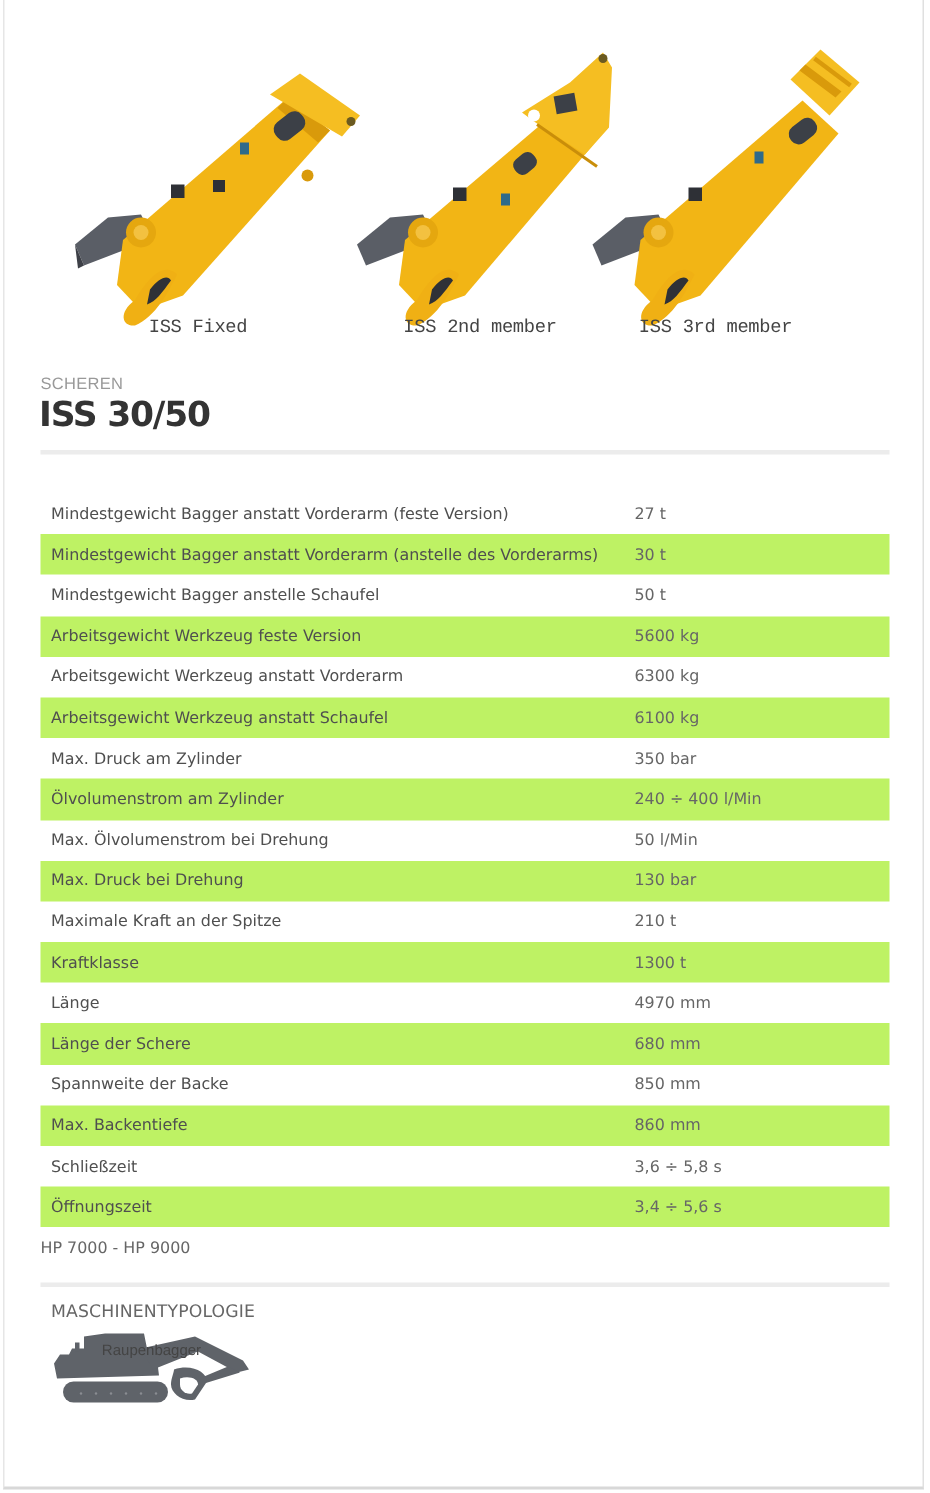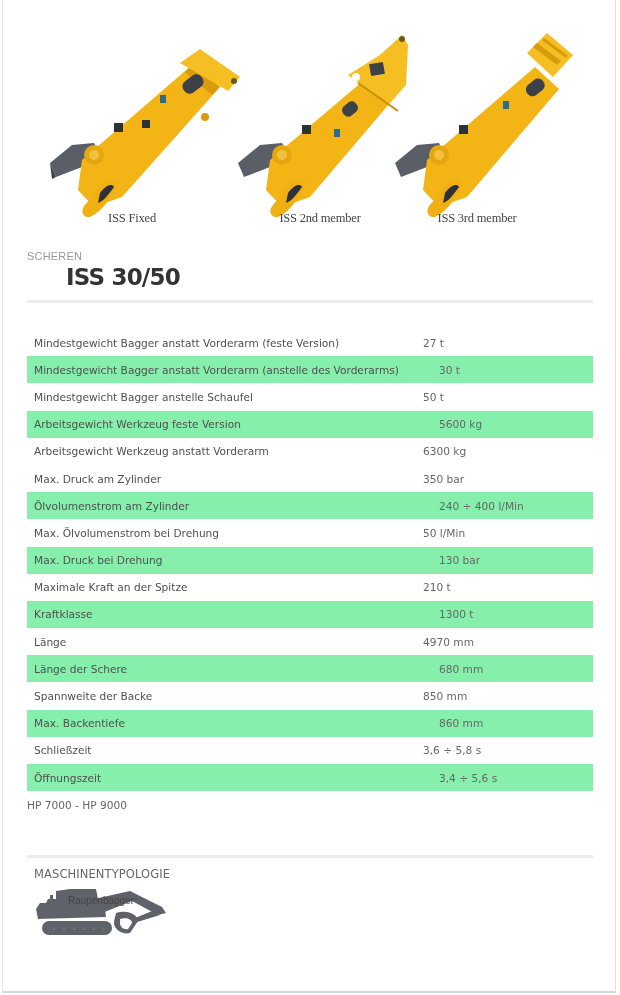--- a/index.html
+++ b/index.html
@@ -8,34 +8,34 @@
   .frame {
     position: absolute; left: 2px; top: 0; width: 614px; height: 993px;
     border-left: 1px solid #e6e6e6; border-right: 1px solid #e0e0e0; border-bottom: 2px solid #d8d8d8;
     background: #fff;
   }
   .gallery { position: absolute; left: 0; top: 0; width: 620px; height: 235px; }
   .product { position: absolute; top: 25px; width: 180px; height: 210px; }
   .product svg { position: absolute; left: 0; top: 0; }
   .product .caption {
     position: absolute; top: 186px; width: 180px; text-align: center;
-    font-size: 12.5px; color: #444; font-family: Liberation Serif, serif; letter-spacing: -0.2px;
+    font-size: 12.5px; color: #444; font-family: Liberation Mono, monospace; letter-spacing: -0.2px;
   }
   .category {
     position: absolute; left: 27px; top: 250px; font-size: 11px; color: #999;
     letter-spacing: 0.2px;
   }
   .title {
     position: absolute; left: 26px; top: 264px; font-size: 23px; font-weight: bold;
-    color: #333; letter-spacing: -0.8px; font-family: "DejaVu Sans", sans-serif; margin-left: 40px;
+    color: #333; letter-spacing: -0.8px; font-family: "DejaVu Sans", sans-serif;
   }
   .divider { position: absolute; left: 27px; width: 566px; height: 3px; background: #ececec; }
   .specs { position: absolute; left: 27px; top: 329px; width: 566px; }
   .row { height: 27.2px; display: flex; align-items: center; font-size: 11.3px; color: #555; }
-  .row.striped { background: #86efac; gap: 16px; }
+  .row.striped { background: #bef264; }
   .row .label { width: 396px; padding-left: 7px; white-space: nowrap; font-family: "DejaVu Sans", sans-serif; font-size: 10.6px; color: #4f4f4f; }
   .row .value { padding-left: 0; color: #666; white-space: nowrap; font-family: "DejaVu Sans", sans-serif; font-size: 10.6px; }
   .machine-heading {
     position: absolute; left: 34px; top: 867px; font-size: 11.5px; color: #666;
     font-family: "DejaVu Sans", sans-serif; letter-spacing: 0.1px;
   }
   .machine-icon { position: absolute; left: 34px; top: 887px; }
   .machine-label {
     position: absolute; left: 34px; top: 895px; width: 134px; text-align: center;
     font-size: 10px; color: #444;
@@ -134,20 +134,24 @@
       <span class="value">50 t</span>
     </div>
   <div class="row striped">
       <span class="label">Arbeitsgewicht Werkzeug feste Version</span>
       <span class="value">5600 kg</span>
     </div>
   <div class="row">
       <span class="label">Arbeitsgewicht Werkzeug anstatt Vorderarm</span>
       <span class="value">6300 kg</span>
     </div>
+  <div class="row striped">
+      <span class="label">Arbeitsgewicht Werkzeug anstatt Schaufel</span>
+      <span class="value">6100 kg</span>
+    </div>
   <div class="row">
       <span class="label">Max. Druck am Zylinder</span>
       <span class="value">350 bar</span>
     </div>
   <div class="row striped">
       <span class="label">Ölvolumenstrom am Zylinder</span>
       <span class="value">240 ÷ 400 l/Min</span>
     </div>
   <div class="row">
       <span class="label">Max. Ölvolumenstrom bei Drehung</span>

